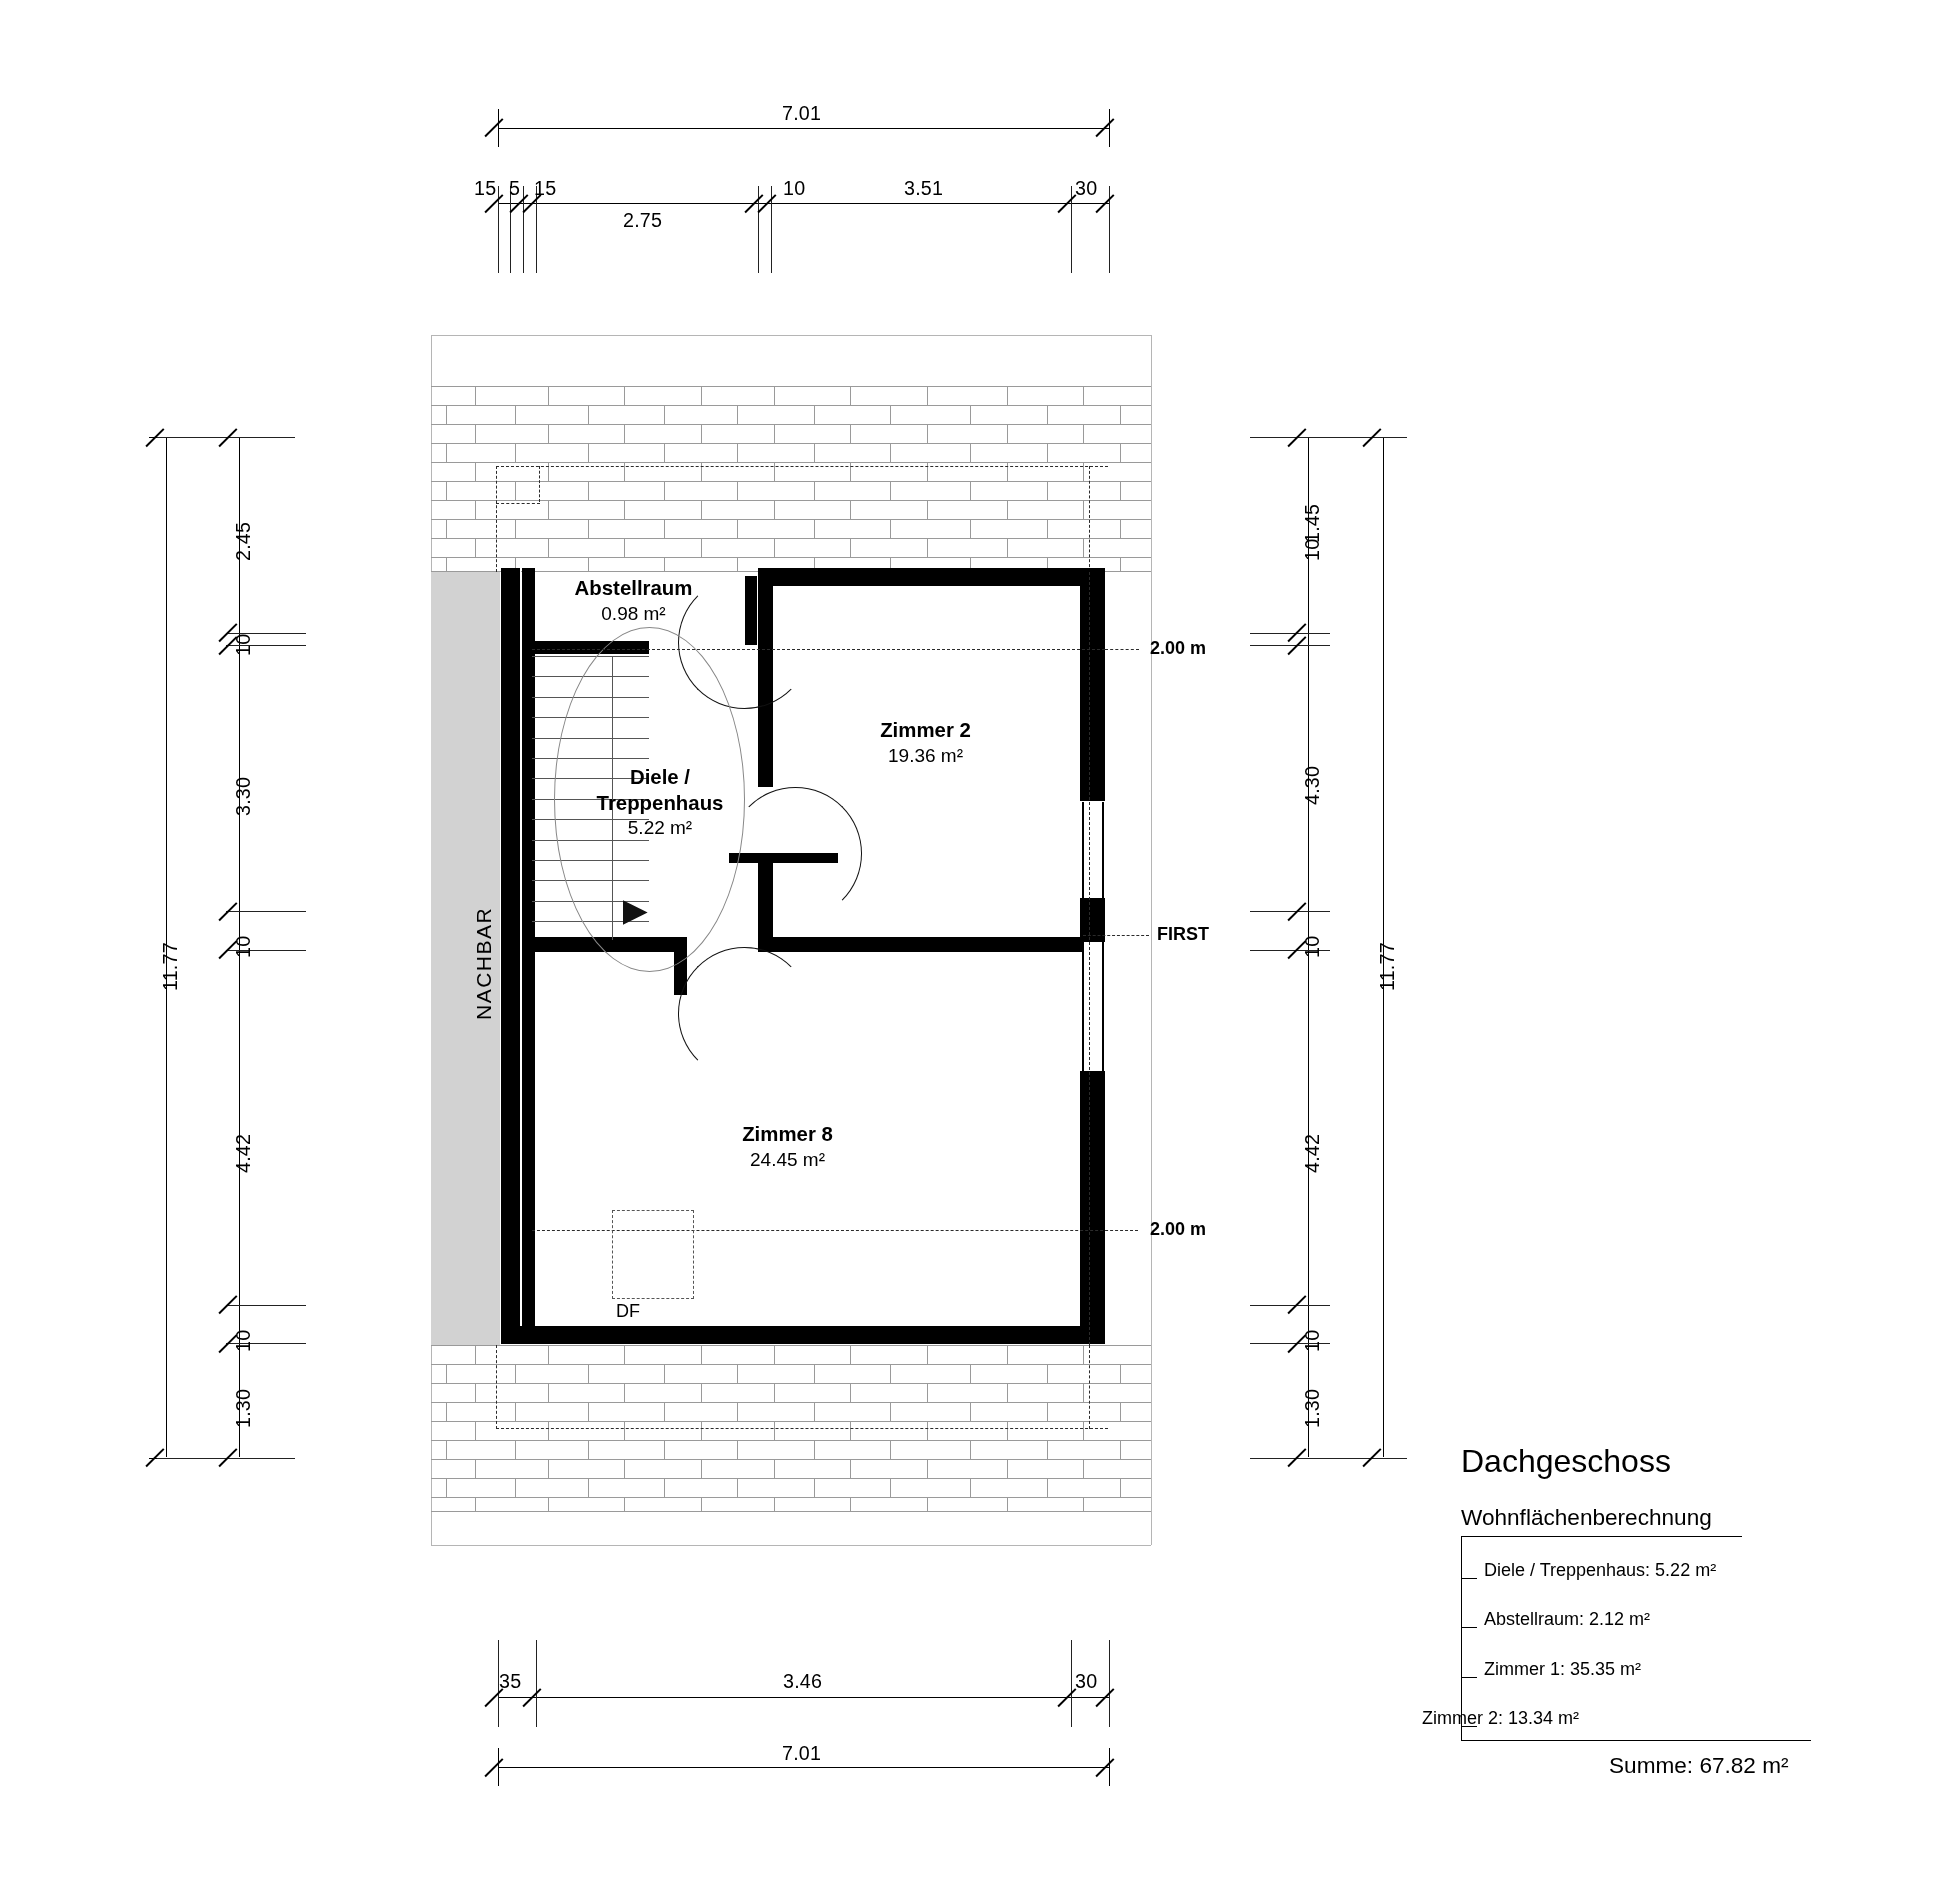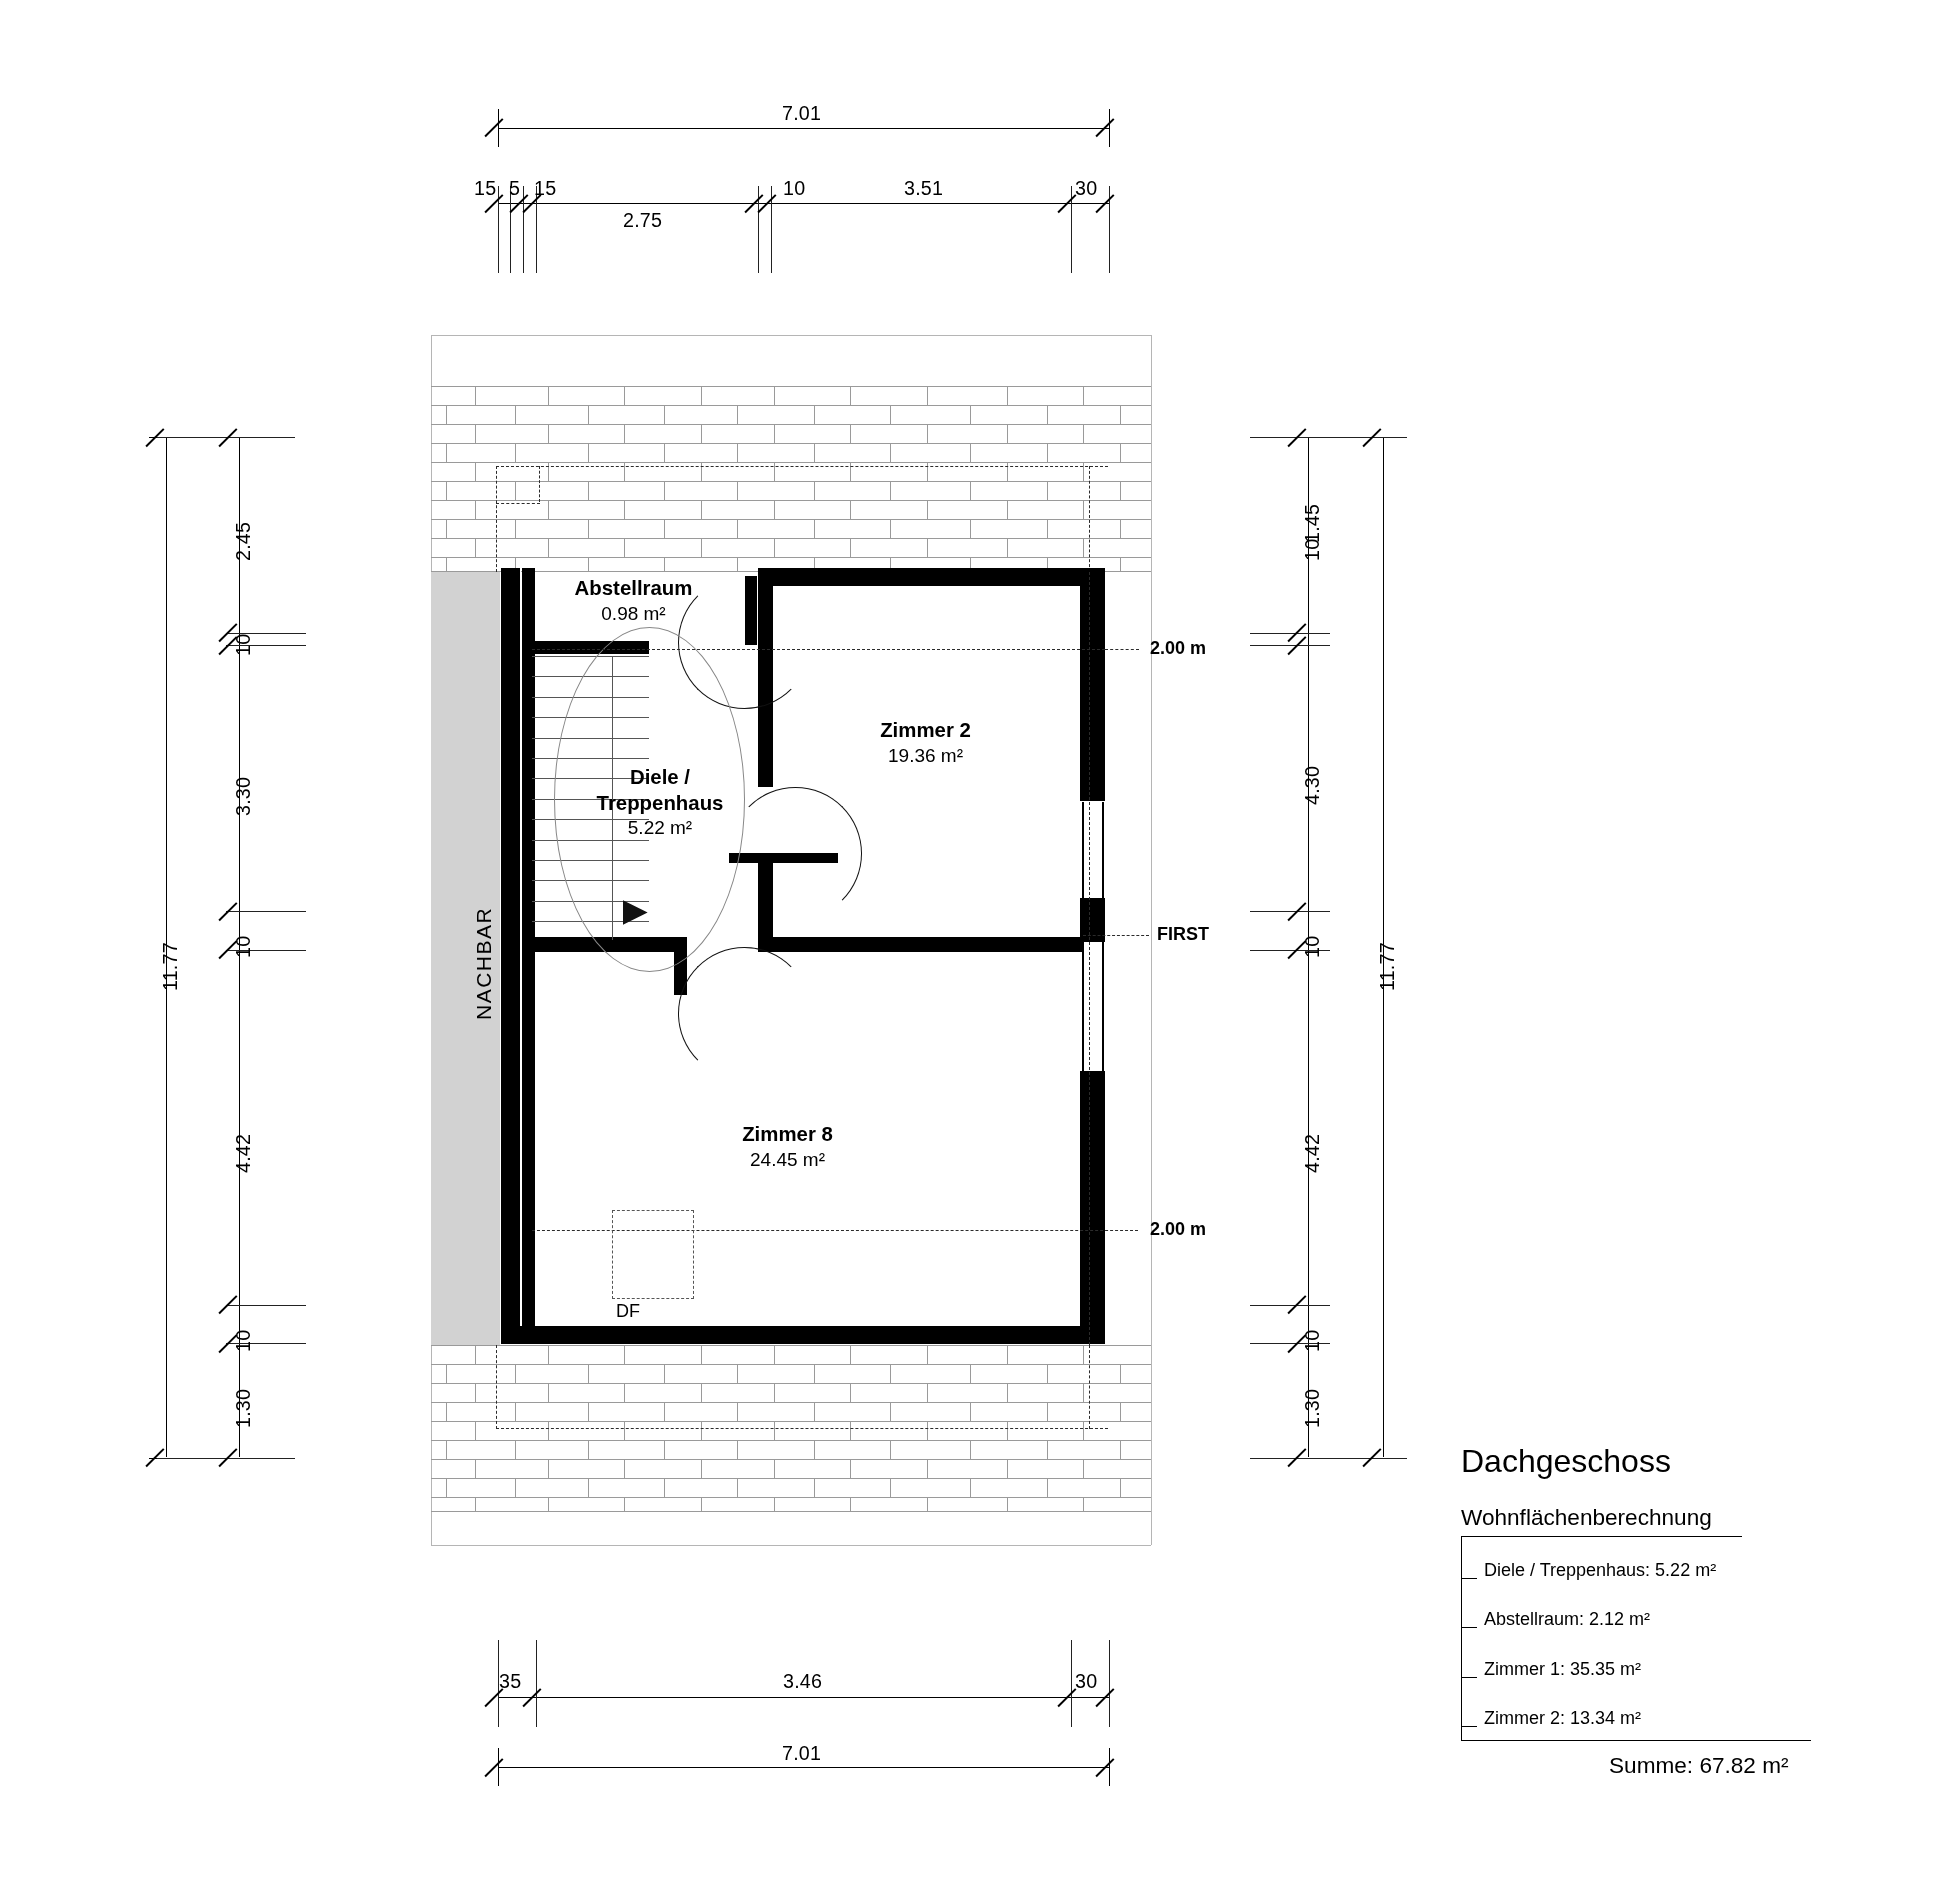--- a/index.html
+++ b/index.html
@@ -596,19 +596,19 @@
   <div class="ln hline" style="left:1461px; top:1578px; width:16px;"></div>
   <div class="legend-item" style="left:1484px; top:1560px;">Diele / Treppenhaus: 5.22 m²</div>
 
   <div class="ln hline" style="left:1461px; top:1627px; width:16px;"></div>
   <div class="legend-item" style="left:1484px; top:1609px;">Abstellraum: 2.12 m²</div>
 
   <div class="ln hline" style="left:1461px; top:1677px; width:16px;"></div>
   <div class="legend-item" style="left:1484px; top:1659px;">Zimmer 1: 35.35 m²</div>
 
   <div class="ln hline" style="left:1461px; top:1726px; width:16px;"></div>
-  <div class="legend-item" style="left:1484px; top:1708px;">Zimmer 2: 13.34 m²</div>
+  <div class="legend-item" style="left:1422px; top:1708px;">Zimmer 2: 13.34 m²</div>
 
   <div class="ln hline" style="left:1461px; top:1740px; width:350px;"></div>
   <div class="legend-sum" style="left:1609px; top:1753px;">Summe: 67.82 m²</div>
 
 </div>
 
 
 </body></html>

